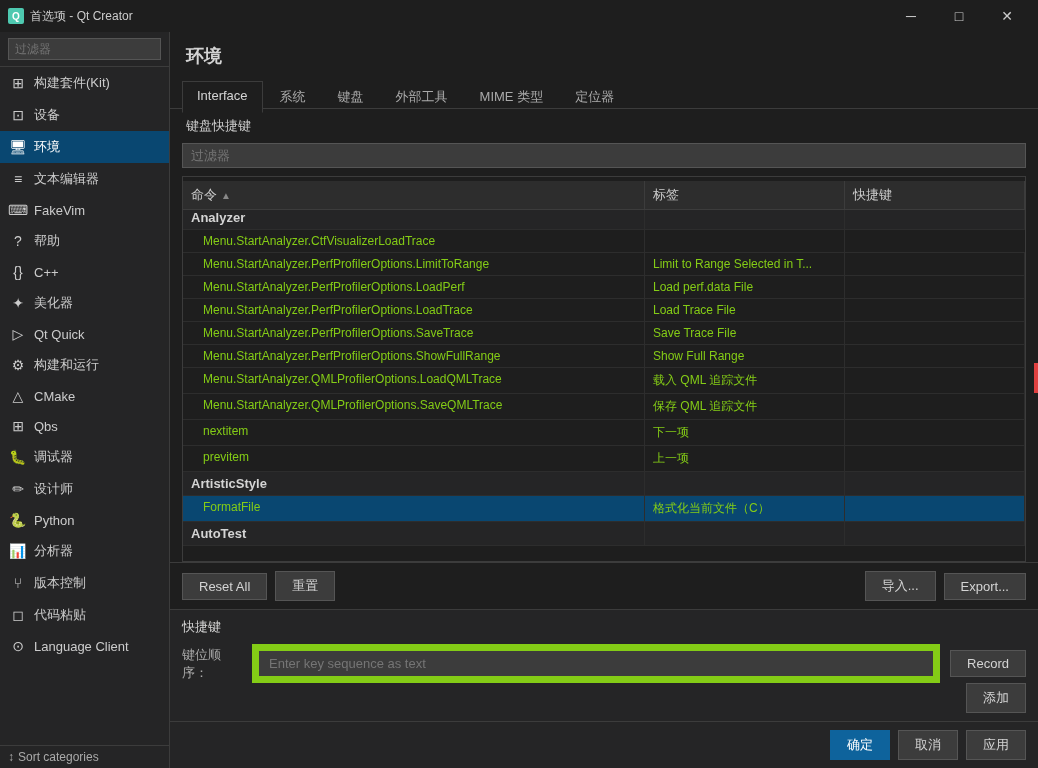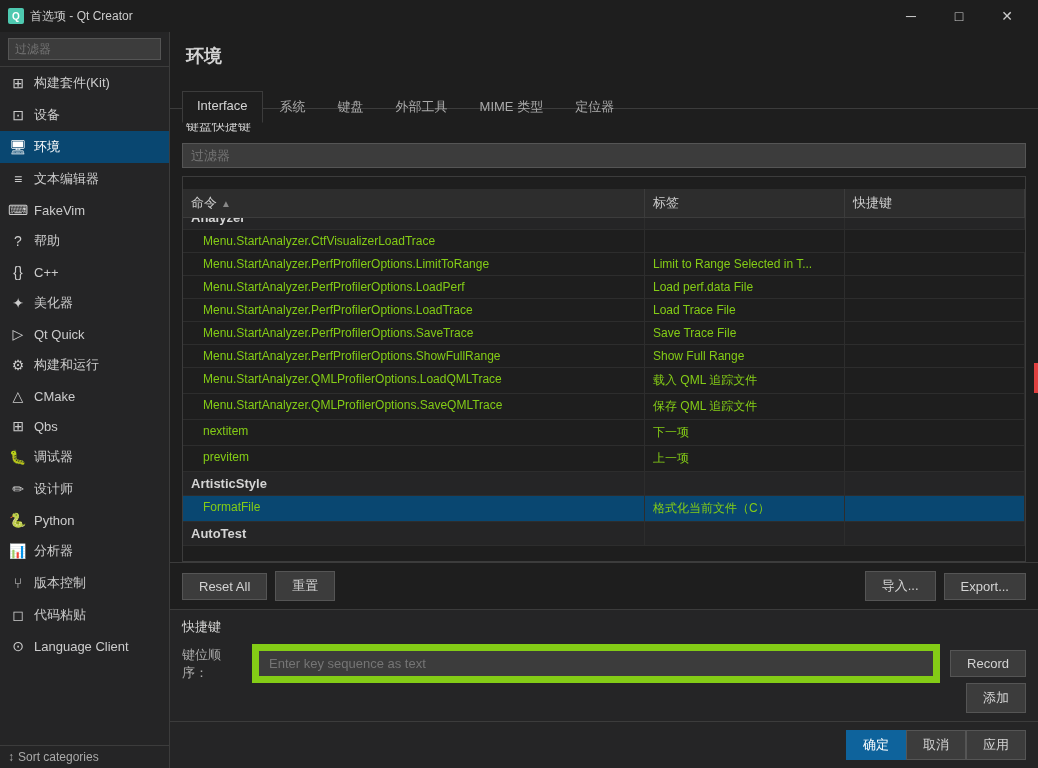--- a/index.html
+++ b/index.html
@@ -137,21 +137,21 @@
       border-bottom: 1px solid #3c3c3c;
       gap: 2px;
     }
     .tab {
       padding: 6px 14px;
       cursor: pointer;
       font-size: 13px;
       color: #aaa;
       border: 1px solid transparent;
       position: relative;
-      top: 15px;
+      top: 5px;
     }
     .tab.active {
       color: #d4d4d4;
       background: #1e1e1e;
       border: 1px solid #3c3c3c;
       border-bottom: 1px solid #1e1e1e;
     }
     .section-label {
       padding: 8px 16px 4px;
       font-size: 13px;
@@ -175,21 +175,21 @@
       margin: 0 12px;
       border: 1px solid #3c3c3c;
       background: #1e1e1e;
     }
     .table-header {
       display: grid;
       grid-template-columns: 1fr 200px 180px;
       background: #2d2d2d;
       border-bottom: 1px solid #3c3c3c;
       position: sticky;
-      top: 12px;
+      top: 4px;
       z-index: 1;
     }
     .table-header-cell {
       padding: 5px 8px;
       font-size: 13px;
       color: #cccccc;
       border-right: 1px solid #3c3c3c;
       display: flex;
       align-items: center;
       gap: 4px;
@@ -266,20 +266,21 @@
       color: #aaa;
       padding: 5px 10px;
       font-size: 13px;
       outline: none;
     }
     .dialog-footer {
       display: flex;
       align-items: center;
       justify-content: flex-end;
       padding: 8px 12px;
+      gap: 8px;
       border-top: 1px solid #3c3c3c;
       background: #252526;
     }
     ::-webkit-scrollbar { width: 8px; height: 8px; }
     ::-webkit-scrollbar-track { background: #1e1e1e; }
     ::-webkit-scrollbar-thumb { background: #424242; }
     .sort-arrow { font-size: 10px; color: #888; }
   </style>
 </head>
 <body>

